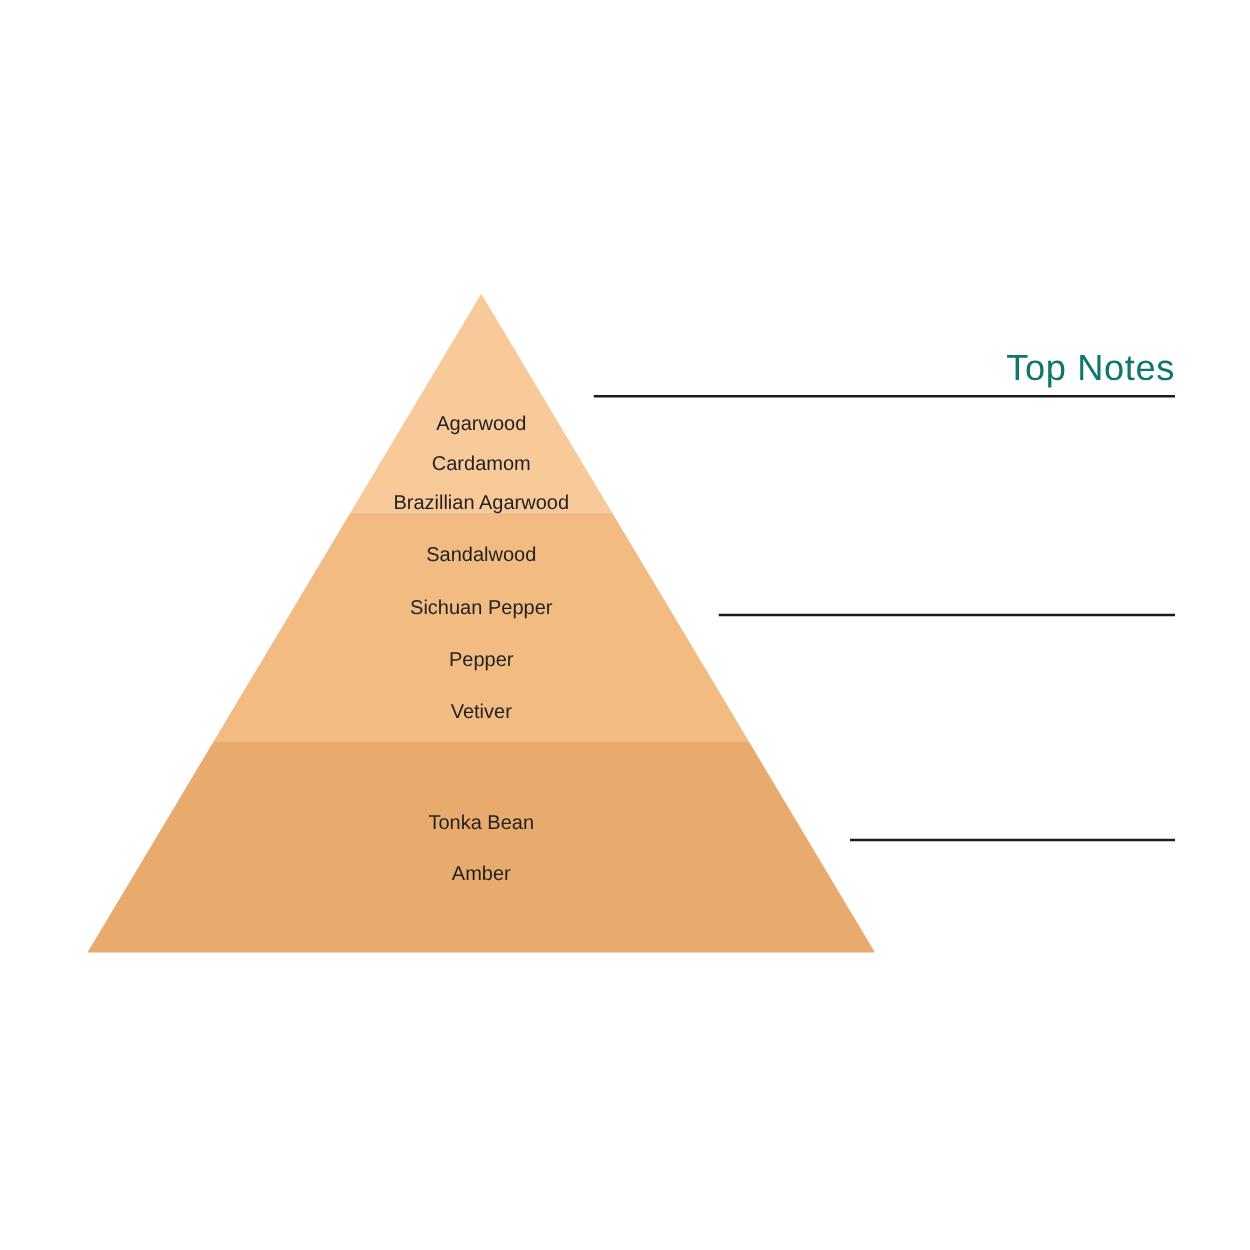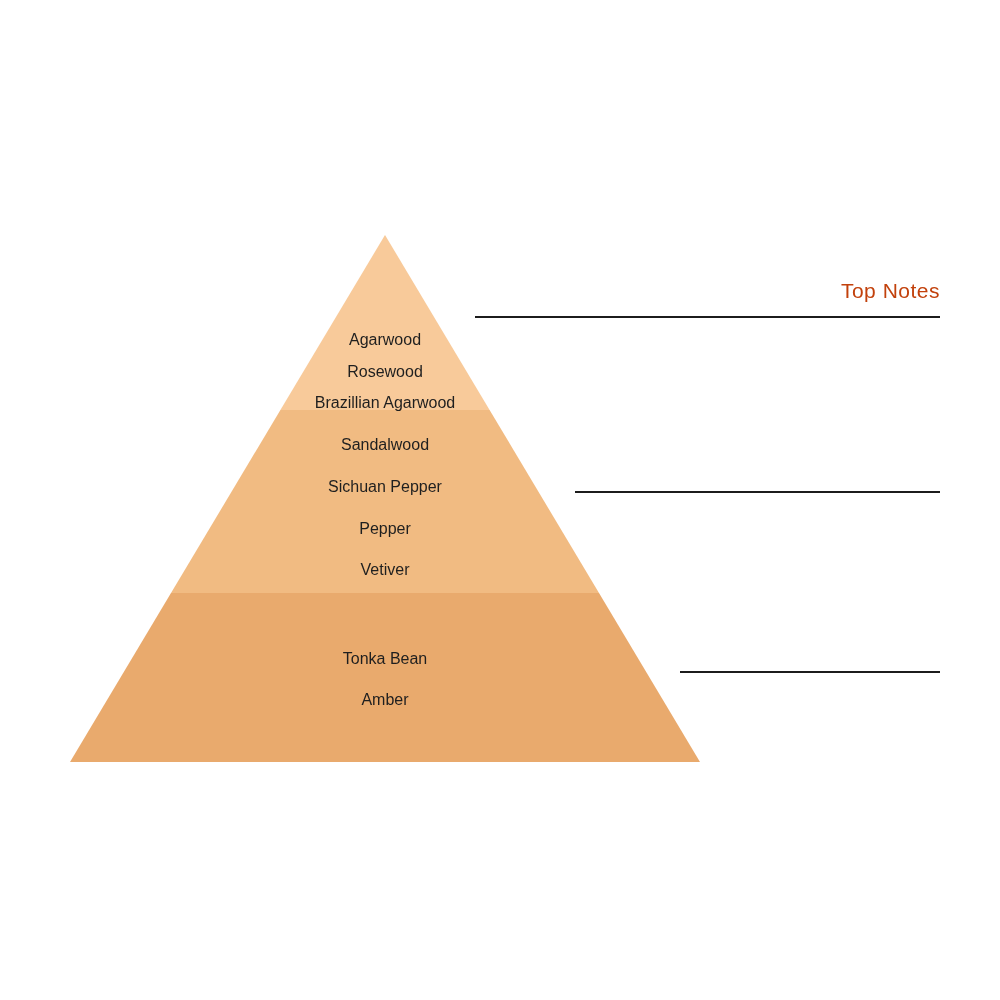--- a/index.html
+++ b/index.html
@@ -28,22 +28,22 @@
     transform: translateX(-50%);
     color: #1f1f1f;
     white-space: nowrap;
     text-align: left;
   }
   .note-sm { font-size: 16px; }
   .note-md { font-size: 16px; }
   .side-label {
     position: absolute;
     right: 60px;
-    color: #c2410c;
-    font-size: 21px;
+    color: #0f766e;
+    font-size: 29px;
     letter-spacing: 0.5px;
     white-space: nowrap;
   }
   .rule {
     position: absolute;
     height: 2px;
     background: #1c1c1c;
   }
 </style>
 </head>
@@ -51,21 +51,21 @@
 
 <div class="canvas">
 
   <svg class="pyramid-svg" viewBox="0 0 1000 1000" aria-hidden="true">
     <polygon points="385,235 489.6,410 280.4,410" fill="#f8ca9a"></polygon>
     <polygon points="280.4,410 489.6,410 599,593 171,593" fill="#f1bb82"></polygon>
     <polygon points="171,593 599,593 700,762 70,762" fill="#e9aa6d"></polygon>
   </svg>
 
   <div class="note note-sm" style="top:331px">Agarwood</div>
-  <div class="note note-sm" style="top:363px">Rosewood</div>
+  <div class="note note-sm" style="top:363px">Cardamom</div>
   <div class="note note-sm" style="top:394px">Brazillian Agarwood</div>
 
   <div class="note note-md" style="top:436px">Sandalwood</div>
   <div class="note note-md" style="top:478px">Sichuan Pepper</div>
   <div class="note note-md" style="top:520px">Pepper</div>
   <div class="note note-md" style="top:561px">Vetiver</div>
 
   <div class="note note-md" style="top:650px">Tonka Bean</div>
   <div class="note note-md" style="top:691px">Amber</div>
 

